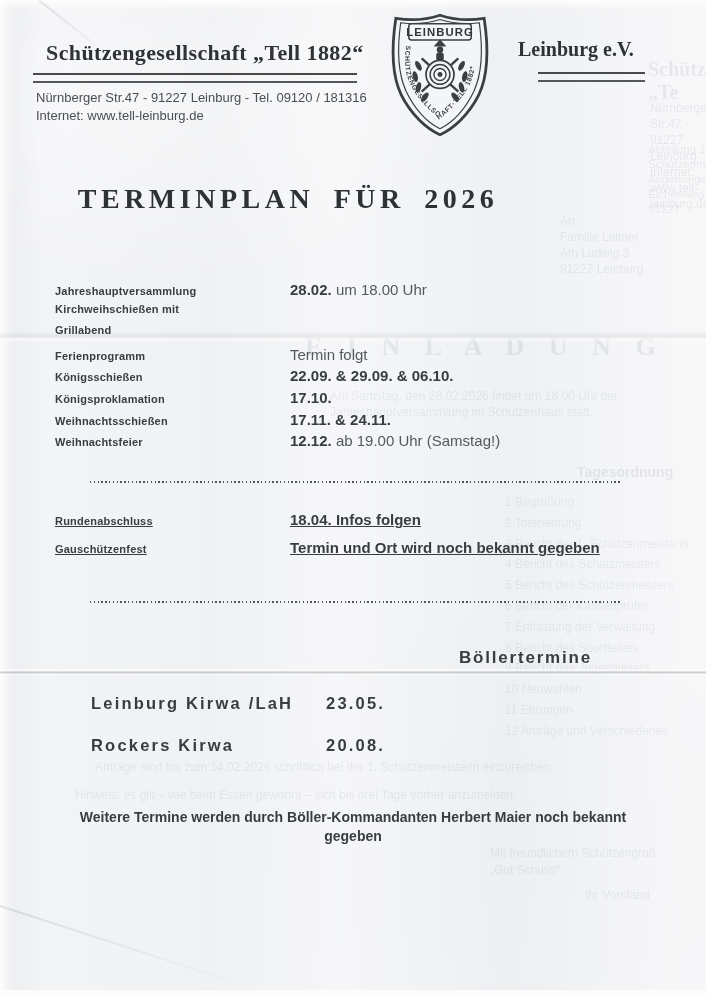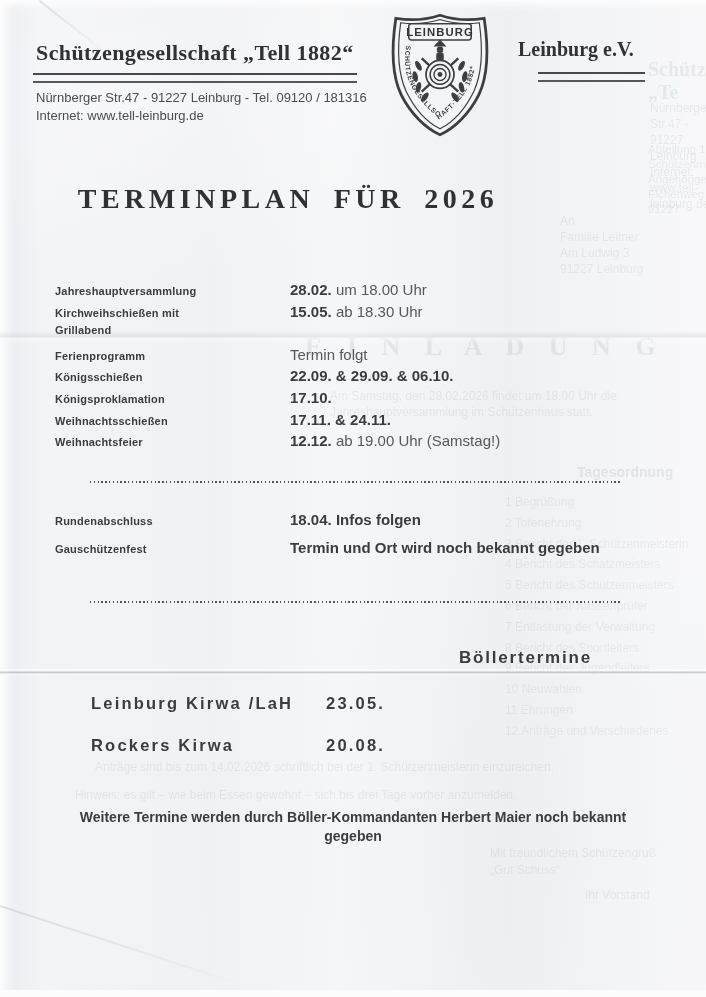--- a/index.html
+++ b/index.html
@@ -83,21 +83,21 @@
 „Gut Schuss“</div>
   <div class="bleed" style="left:75px;top:788px;font-size:12px;">Hinweis: es gilt – wie beim Essen gewohnt – sich bis drei Tage vorher anzumelden.</div>
   <div class="bleed" style="left:585px;top:888px;font-size:12px;">Ihr Vorstand</div>
 
   <div class="abs crease-soft" style="top:331px;"></div>
   <div class="abs crease-line" style="top:669px;"></div>
   <div class="abs crease-diag" style="left:0px;top:905px;transform:rotate(18deg);"></div>
   <div class="abs crease-diag" style="left:40px;top:0px;transform:rotate(38deg);width:90px;"></div>
   <div class="abs edge-bottom"></div>
 
-  <div class="abs org-name" style="left:36px;top:40px;">Schützengesellschaft „Tell 1882“</div>
+  <div class="abs org-name" style="left:46px;top:40px;">Schützengesellschaft „Tell 1882“</div>
   <div class="abs dbl-rule" style="left:33px;top:73px;width:324px;"></div>
   <div class="abs addr" style="left:36px;top:89px;">
     <div>Nürnberger Str.47 - 91227 Leinburg - Tel. 09120 / 181316</div>
     <div>Internet: www.tell-leinburg.de</div>
   </div>
 
   <div class="abs" style="left:386px;top:12px;">
     <svg width="108" height="126" viewBox="0 0 100 117">
       <g fill="none" stroke="#3c3f41">
         <path d="M50 3 C38 7 22 8 9 6 C5 32 5 58 14 77 C23 95 37 108 50 114 C63 108 77 95 86 77 C95 58 95 32 91 6 C78 8 62 7 50 3 Z" stroke-width="2.6" fill="#f4f5f7"></path>
@@ -142,21 +142,20 @@
 
   <div class="abs doc-title" style="top:183px;">TERMINPLAN FÜR 2026</div>
 
   <div class="abs sched" style="top:281px;">
     <div class="row">
       <div class="lbl">Jahreshauptversammlung</div>
       <div class="val"><span class="date">28.02.</span><span class="note"> um 18.00 Uhr</span></div>
     </div>
     <div class="row">
       <div class="lbl">Kirchweihschießen mit</div>
-      <div class="val"><span class="date">15.05.</span><span class="note"> ab 18.30 Uhr</span></div>
     </div>
     <div class="row">
       <div class="lbl">Grillabend</div>
       <div class="val"></div>
     </div>
     <div class="row">
       <div class="lbl">Ferienprogramm</div>
       <div class="val"><span class="note">Termin folgt</span></div>
     </div>
     <div class="row">
@@ -172,21 +171,21 @@
       <div class="val"><span class="date">17.11. &amp; 24.11.</span></div>
     </div>
     <div class="row">
       <div class="lbl">Weihnachtsfeier</div>
       <div class="val"><span class="date">12.12.</span><span class="note"> ab 19.00 Uhr (Samstag!)</span></div>
     </div>
   </div>
 
   <div class="abs dotted" style="left:90px;top:481px;width:530px;"></div>
 
-  <div class="abs sched sec2" style="top:511px;">
+  <div class="abs sched sec2" style="top:511px;text-decoration:underline;">
     <div class="row">
       <div class="lbl">Rundenabschluss</div>
       <div class="val"><span class="date">18.04.</span><span class="note"> Infos folgen</span></div>
     </div>
     <div class="row">
       <div class="lbl">Gauschützenfest</div>
       <div class="val"><span class="note">Termin und Ort wird noch bekannt gegeben</span></div>
     </div>
   </div>
 

